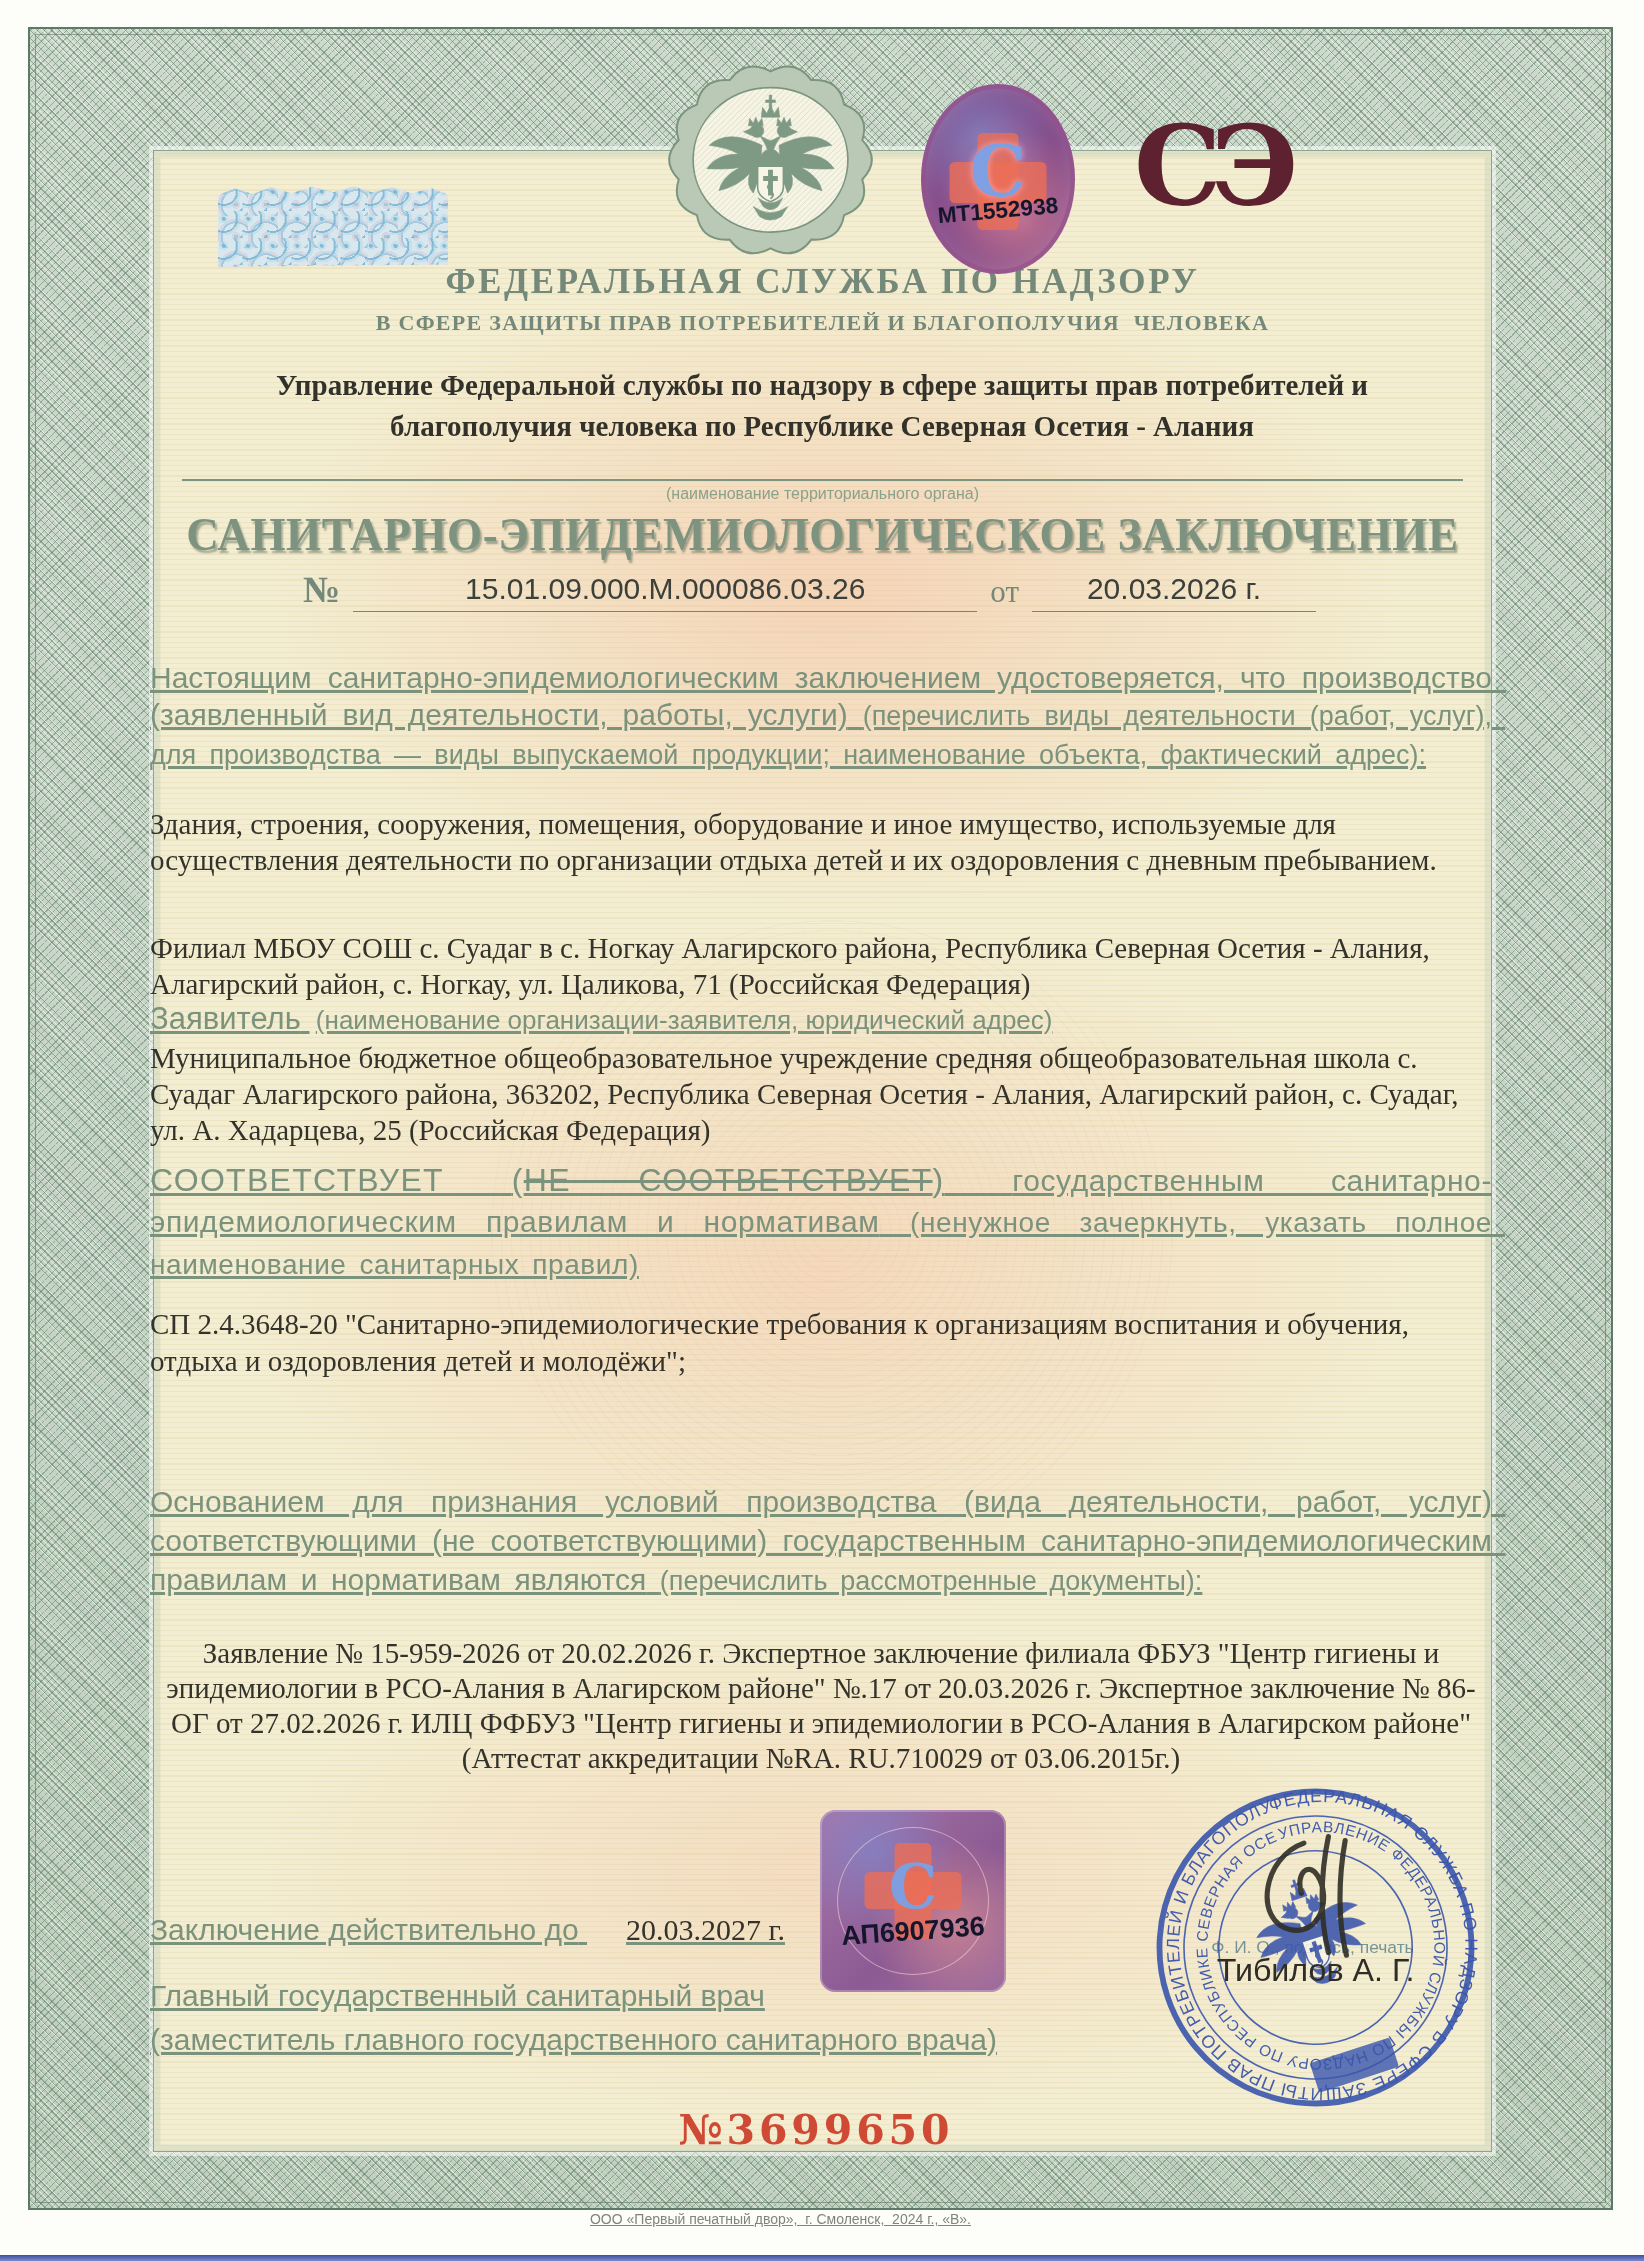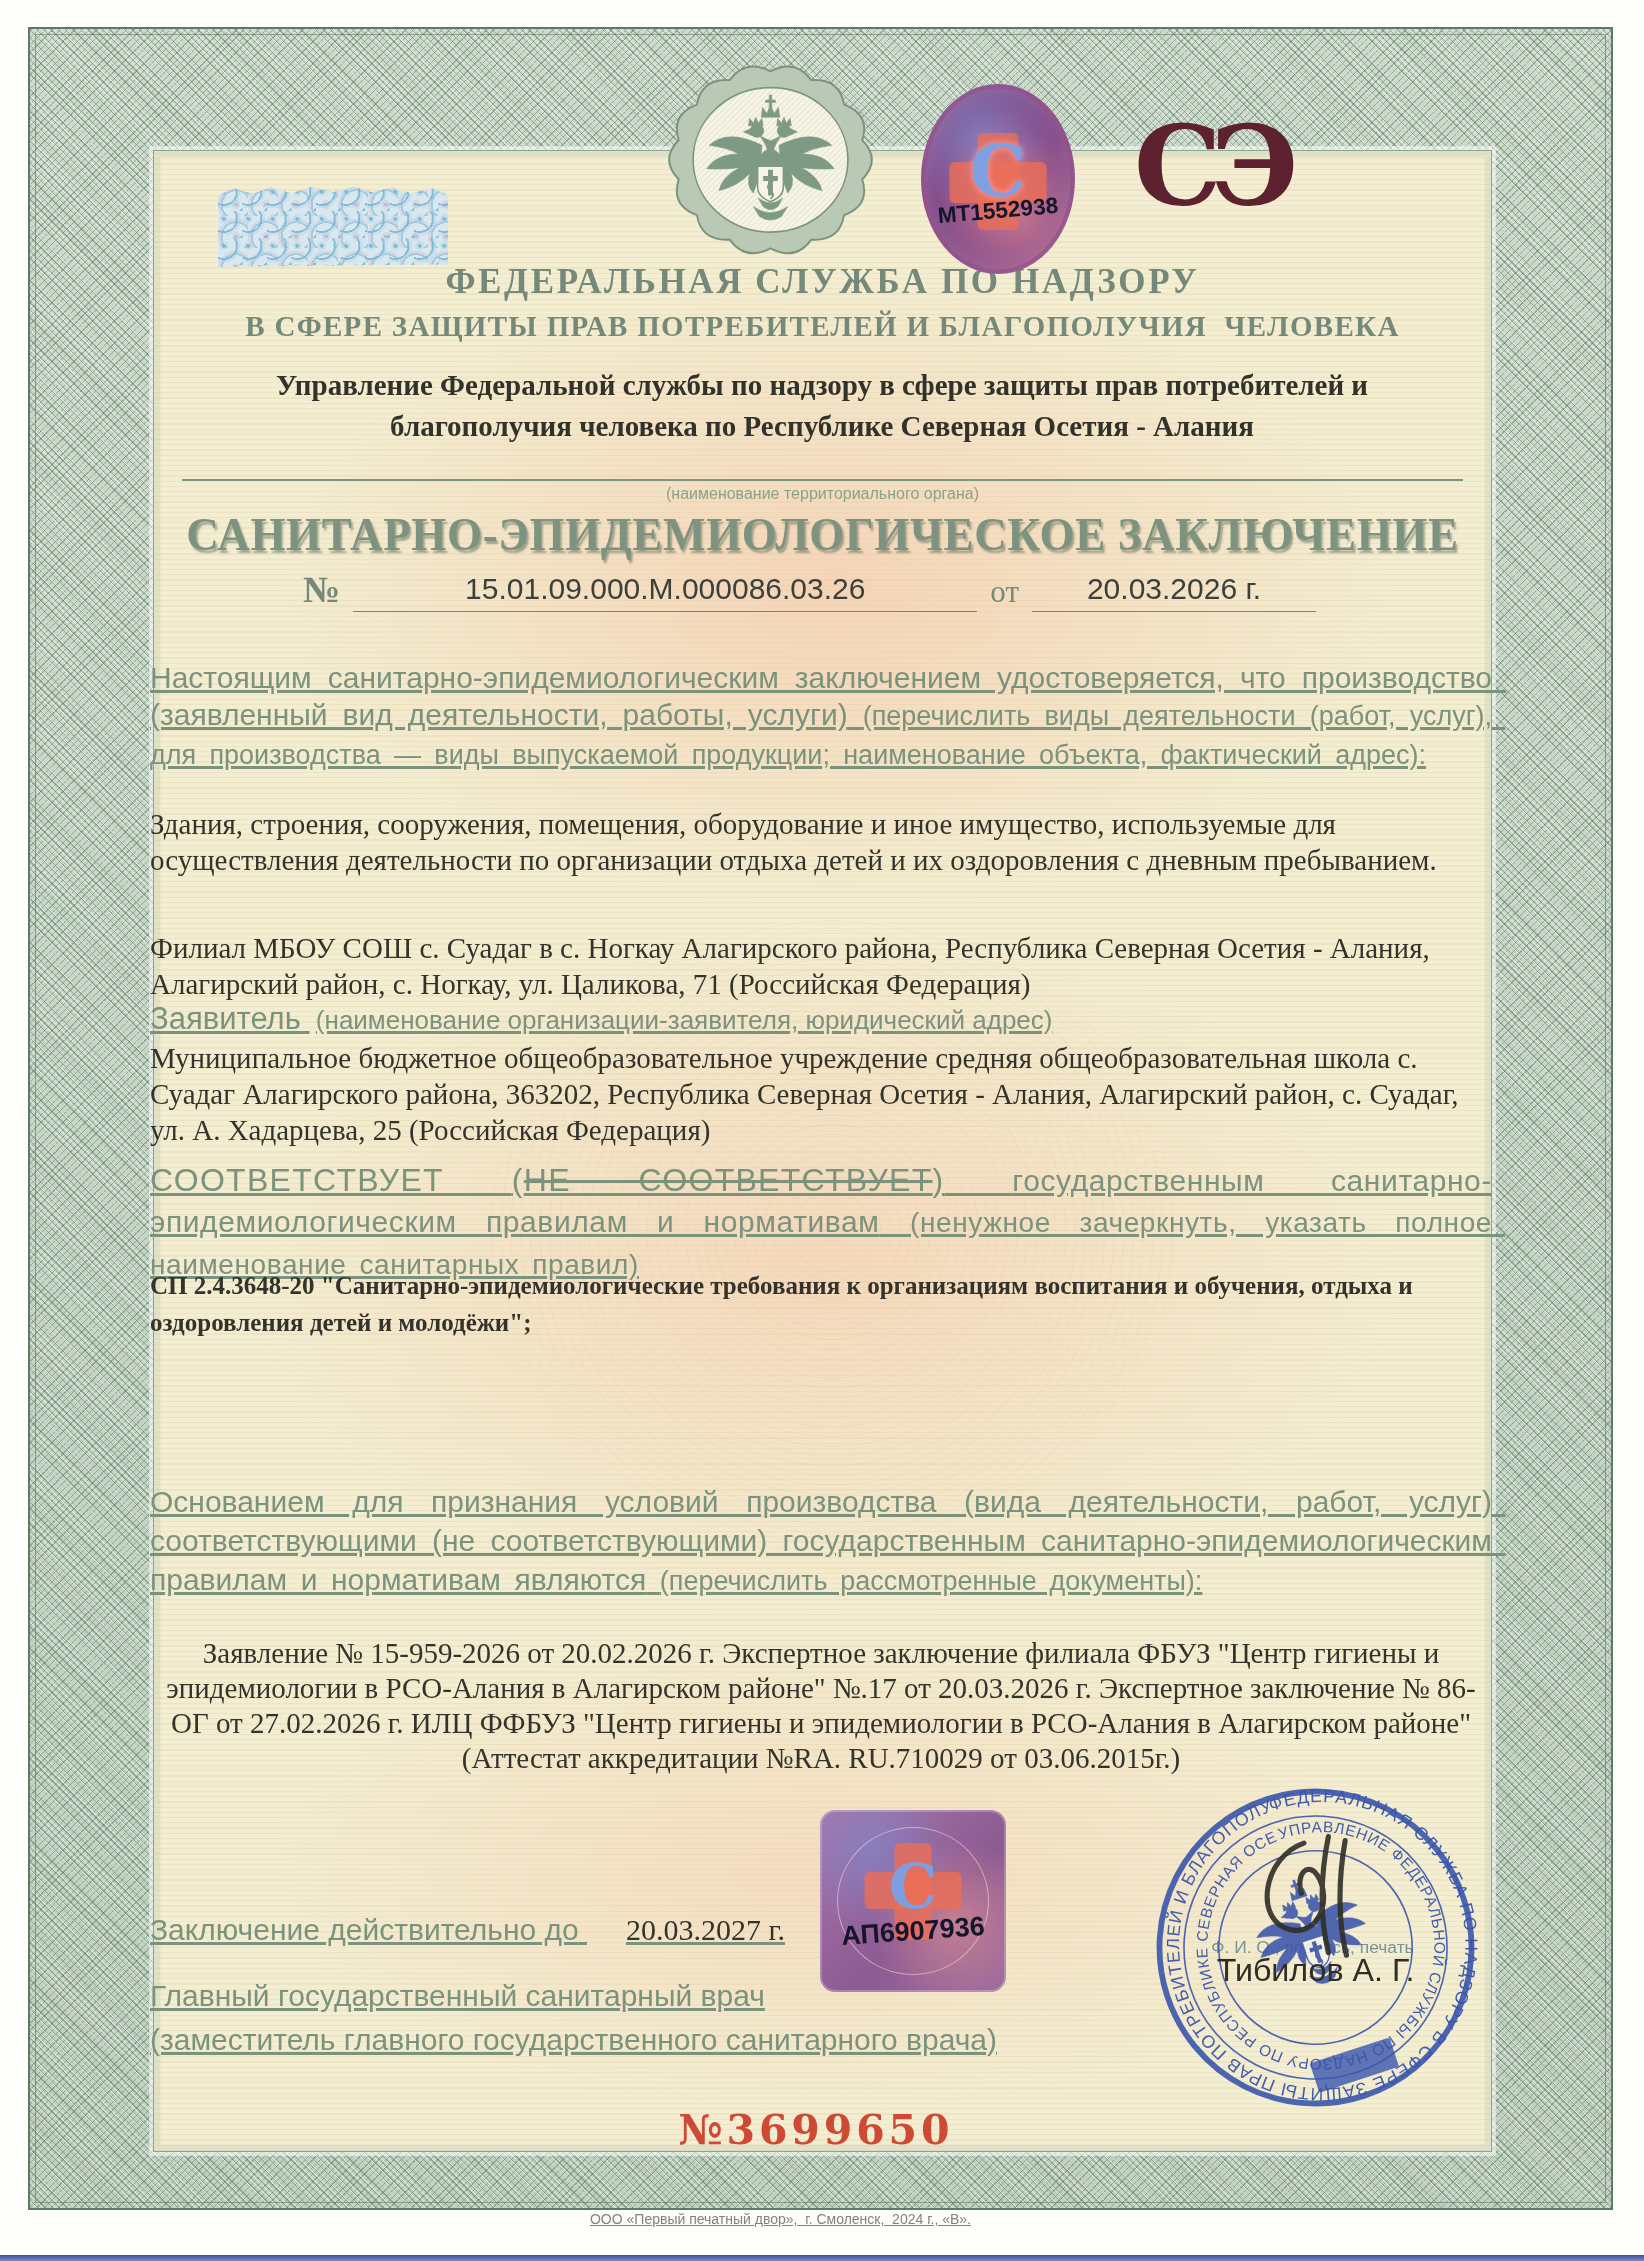--- a/index.html
+++ b/index.html
@@ -34,21 +34,21 @@
     filter:blur(0.6px);pointer-events:none;}
 
   
   .centered{left:0;width:1645px;text-align:center;}
   .green-serif{font-family:"Liberation Serif",serif;font-weight:bold;color:#74897a;}
   .gtext{color:#7b927d;font-family:"Liberation Sans",sans-serif;text-decoration:underline;}
   .dtext{color:#34332b;font-family:"Liberation Serif",serif;}
   .para{left:150px;width:1342px;}
 
   #agency1{top:262px;font-size:35px;letter-spacing:2.6px;}
-  #agency2{top:310px;font-size:29px;letter-spacing:1.3px;}
+  #agency2{top:310px;font-size:22px;letter-spacing:1.3px;}
   #orgname{top:365px;left:190px;width:1264px;text-align:center;font-size:29px;line-height:41px;color:#32322b;font-family:"Liberation Serif",serif;font-weight:bold;}
   #hrline{left:182px;top:479px;width:1281px;height:1.9px;background:#7e957f;}
   #orgcaption{top:485px;font-size:16px;color:#8ba18b;}
   #doctitle{top:508px;font-family:"Liberation Serif",serif;font-weight:bold;font-size:46px;color:#7e937f;
     letter-spacing:0.6px;text-shadow:1.9px 2.6px 1.9px rgba(80,99,84,.5);transform:scaleX(.98);}
 
   #numrow{left:303px;top:568px;width:1013px;display:flex;align-items:flex-end;gap:13px;}
   #numrow .nosym{font-family:"Liberation Serif",serif;font-weight:bold;font-size:37px;color:#74897a;padding-bottom:1.3px;}
   #numrow .field{flex:1;text-align:center;border-bottom:1.9px solid #6f8a74;font-size:30px;color:#3c403b;padding-bottom:5.2px;}
   #numrow .ot{font-family:"Liberation Serif",serif;font-size:31px;color:#74897a;padding-bottom:2.6px;}
@@ -58,21 +58,21 @@
   #intro .cap{font-size:27px;}
   #objdesc{top:806px;font-size:29px;line-height:36px;}
   #objaddr{top:930px;font-size:29px;line-height:36px;}
   #applicantrow{top:1001px;font-size:31px;}
   #applicantrow .cap{font-size:26px;margin-left:6.4px;}
   #applicant{top:1040px;font-size:29px;line-height:36px;}
   #compliance{top:1160px;font-size:32px;line-height:41px;text-align:justify;word-spacing:4.5px;letter-spacing:1.3px;}
   #compliance .low{font-size:30px;letter-spacing:0.6px;}
   #compliance .cap{font-size:28px;letter-spacing:0.6px;}
   #compliance .strike{text-decoration:line-through;text-decoration-thickness:2.6px;}
-  #rules{top:1267px;font-size:25px;line-height:37px;font-weight:bold;}
+  #rules{top:1306px;font-size:29px;line-height:37px;}
   #basis{top:1482px;font-size:30px;line-height:39px;text-align:justify;word-spacing:5.2px;}
   #basis .cap{font-size:27px;}
   #basisdocs{top:1636px;font-size:29px;line-height:35px;text-align:center;}
   #validrow{left:150px;top:1913px;font-size:30px;}
   #validrow .vdate{font-family:"Liberation Serif",serif;color:#34332b;margin-left:39px;}
   #chief1{left:150px;top:1979px;font-size:30px;}
   #chief2{left:150px;top:2023px;font-size:30px;}
   #sigcap{left:1161px;top:1937px;width:303px;text-align:center;font-size:17.4px;color:#57808a;opacity:.8;z-index:4;}
   #serial{left:678px;top:2106px;font-family:"DejaVu Serif",serif;font-weight:bold;font-size:41px;color:#cf4a35;letter-spacing:3.9px;}
   #footer{top:2211px;left:0;width:1561px;text-align:center;font-size:14px;color:#80857b;text-decoration:underline;}

